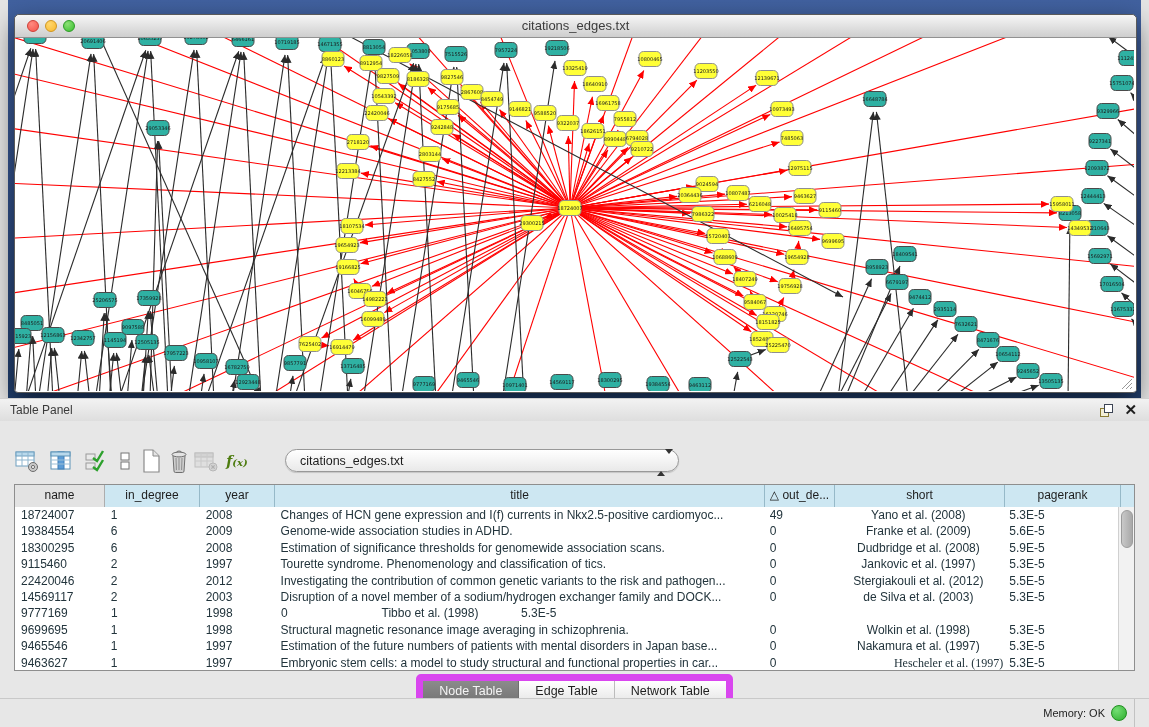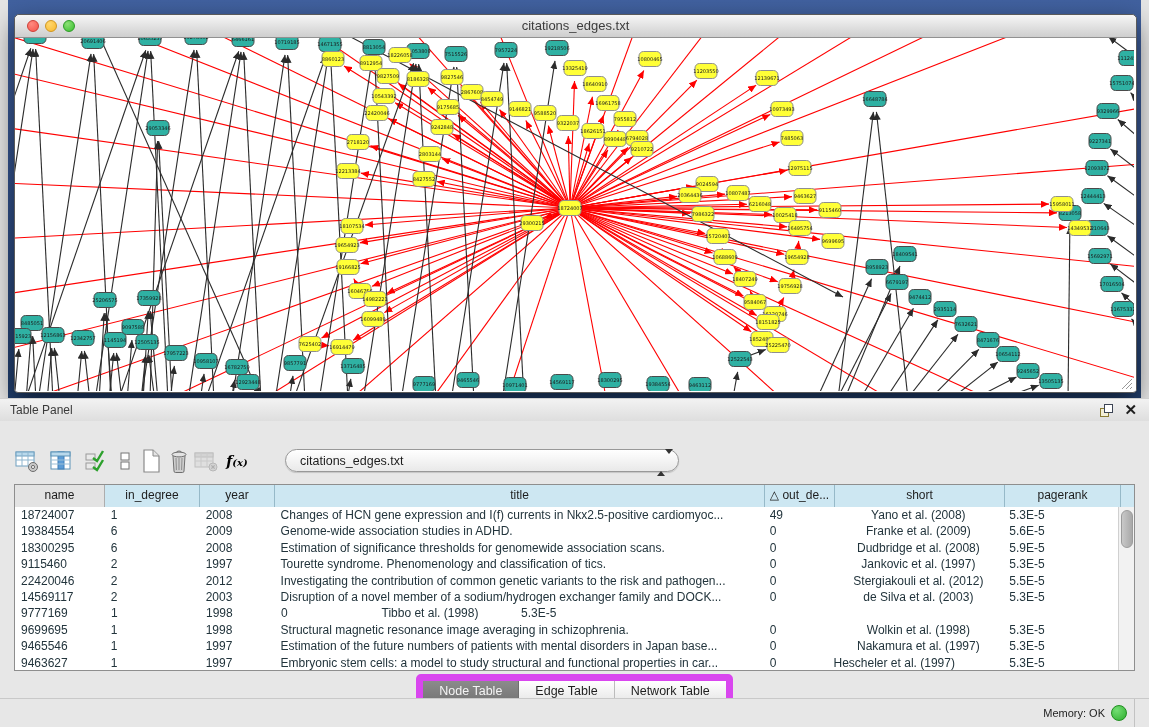--- a/index.html
+++ b/index.html
@@ -28,21 +28,21 @@
   .panel-header .ph-title{position:absolute;left:10px;top:4px;font-size:12px;color:#3a3a3a;}
   .float-ic{position:absolute;right:36px;top:5px;width:13px;height:13px;}
   .float-ic .sq1{position:absolute;left:0;bottom:0;width:7px;height:7px;border:1.5px solid #8a7c33;background:#f4f0d8;}
   .float-ic .sq2{position:absolute;right:0;top:0;width:7px;height:7px;border:1.5px solid #3c4454;background:#fff;}
   .close-x{position:absolute;right:12px;top:2px;font-size:15px;font-weight:bold;color:#1e1e1e;cursor:default;}
 
   .panel-body{position:absolute;left:0;top:421px;width:1149px;height:306px;background:#e7e7e7;}
 
   
   .tool-btn{position:absolute;top:447px;height:28px;width:30px;display:flex;align-items:center;justify-content:center;}
-  .fx{font-family:"DejaVu Serif",serif;font-style:italic;font-weight:bold;font-size:14px;color:#000000;}
+  .fx{font-family:"DejaVu Serif",serif;font-style:italic;font-weight:bold;font-size:14px;color:#4d7c0f;}
   .combo{position:absolute;left:285px;top:449px;width:394px;height:23px;box-sizing:border-box;
     border:1px solid #989898;border-radius:12px;background:linear-gradient(180deg,#ffffff,#e9e9e9);
     box-shadow:0 1px 1px rgba(0,0,0,.15);}
   .combo .cval{position:absolute;left:14px;top:4px;font-size:12.5px;color:#1c1c1c;}
   .combo .arr{position:absolute;right:12px;top:4px;width:9px;height:15px;}
   .combo .arr .up{width:0;height:0;border-left:4px solid transparent;border-right:4px solid transparent;border-bottom:5px solid #333;margin-bottom:3px;}
   .combo .arr .dn{width:0;height:0;border-left:4px solid transparent;border-right:4px solid transparent;border-top:5px solid #333;}
 
   
   .tablebox{position:absolute;left:14px;top:484px;width:1121px;height:187px;box-sizing:border-box;
@@ -983,21 +983,21 @@
           <div class="td" style="width: 70px;">0</div>
           <div class="td" style="width: 170px; text-align: center; padding-left: 0px;">Nakamura et al. (1997)</div>
           <div class="td" style="width: 116px;">5.3E-5</div>
         </div>
         <div class="trow">
           <div class="td" style="width: 90px;">9463627</div>
           <div class="td" style="width: 95px;">1</div>
           <div class="td" style="width: 75px;">1997</div>
           <div class="td" style="width: 490px;">Embryonic stem cells: a model to study structural and functional properties in car...</div>
           <div class="td" style="width: 70px;">0</div>
-          <div class="td" style="width: 170px; text-align: left; padding-left: 0px;">Hescheler et al. (1997)</div>
+          <div class="td" style="width: 170px; text-align: right; padding-left: 0px; font-family: Liberation Serif, serif;">Hescheler et al. (1997)</div>
           <div class="td" style="width: 116px;">5.3E-5</div>
         </div>
       </div>
     <div class="vscroll">
       <div class="vthumb"></div>
     </div>
   </div>
 
   <div class="tabstrip">
     <div class="seg" id="seg">

